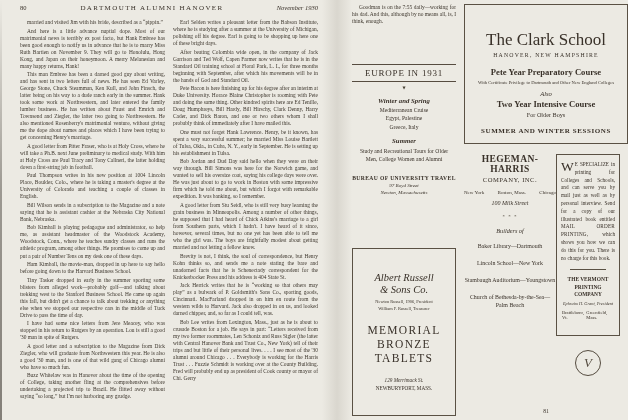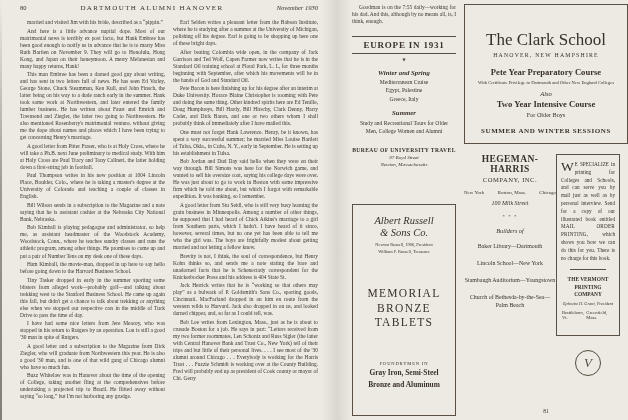--- a/index.html
+++ b/index.html
@@ -31,31 +31,31 @@
   
   .page-right{ position:absolute; left:352px; top:4px; width:276px; height:412px; }
   .rcol.narrow{ position:absolute; left:0; top:0; bottom:0; width:104px; display:flex; flex-direction:column; }
   .rcol.wide{ position:absolute; left:112px; top:0; bottom:0; width:164px; }
 
   .cont{ width:104px; height:auto; min-height:24px; }
 
   
   .europe-ad{ margin-top:8px; text-align:center; }
   .eu-title{ border-top:1px solid var(--rule,#564c40); border-bottom:1px solid var(--rule,#564c40);
-             padding:3px 0; font-weight:bold; font-size:9px; letter-spacing:.8px; }
+             padding:3px 0; font-weight:normal; font-size:9px; letter-spacing:.8px;margin-top:28px; }
   .eu-orn{ font-size:4px; margin-top:3px; font-family:"DejaVu Sans",sans-serif; color:#4a4337; }
   .eu-season{ font-weight:bold; font-style:italic; font-size:6.8px; margin-top:7px; }
   .eu-items p{ margin:2.5px 0 0 0; font-size:5.6px; }
   .eu-summer{ font-size:5.6px; line-height:1.45; margin-top:3px; padding:0 6px; }
   .eu-bureau{ font-size:5.6px; font-weight:bold; letter-spacing:.4px; margin-top:12px; }
   .eu-addr{ font-size:5px; margin-top:2px; font-style:italic; }
 
   
-  .russell-ad{ margin-top:auto; height:212px; border:1px solid #5a5144; padding:10px 4px;
-               text-align:center; display:flex; flex-direction:column; justify-content:space-between;gap:32px; }
+  .russell-ad{ margin-top:auto; height:168px; border:1px solid #5a5144; padding:23px 4px;
+               text-align:center; display:flex; flex-direction:column; justify-content:space-between; }
   .rus-name{ font-style:italic; font-size:10.5px; line-height:1.15; }
   .rus-officer{ font-size:4.4px; margin-top:2.5px; }
   .rus-product div{ font-size:11.5px; letter-spacing:1.3px; line-height:1.25; }
   .rus-foundry .fm{ font-size:4.6px; letter-spacing:.8px; }
   .rus-foundry .mat{ font-size:7.4px; font-weight:bold; line-height:1.25; margin-top:2px; }
   .rus-addr div{ font-size:5.2px; line-height:1.4; }
   .rus-addr .st{ font-style:italic; }
 
   
   .clark-ad{ height:140px; border:1px solid #5a5144; padding:26px 8px 8px; text-align:center; }
@@ -164,25 +164,20 @@
           <div class="rus-name">Albert Russell</div>
           <div class="rus-name">&amp; Sons Co.</div>
           <div class="rus-officer">Newton Russell, 1906, President</div>
           <div class="rus-officer">William F. Russell, Treasurer</div>
         </div>
         <div class="rus-product">
           <div>MEMORIAL</div>
           <div>BRONZE</div>
           <div>TABLETS</div>
         </div>
-        <div class="rus-foundry">
-          <div class="fm">FOUNDRYMEN IN</div>
-          <div class="mat">Gray Iron, Semi-Steel</div>
-          <div class="mat">Bronze and Aluminum</div>
-        </div>
         <div class="rus-addr">
           <div class="st">129 Merrimack St.</div>
           <div>NEWBURYPORT, MASS.</div>
         </div>
       </div>
     </div>
 
     <div class="rcol wide">
       <div class="clark-ad">
         <div class="clark-name">The Clark School</div>

